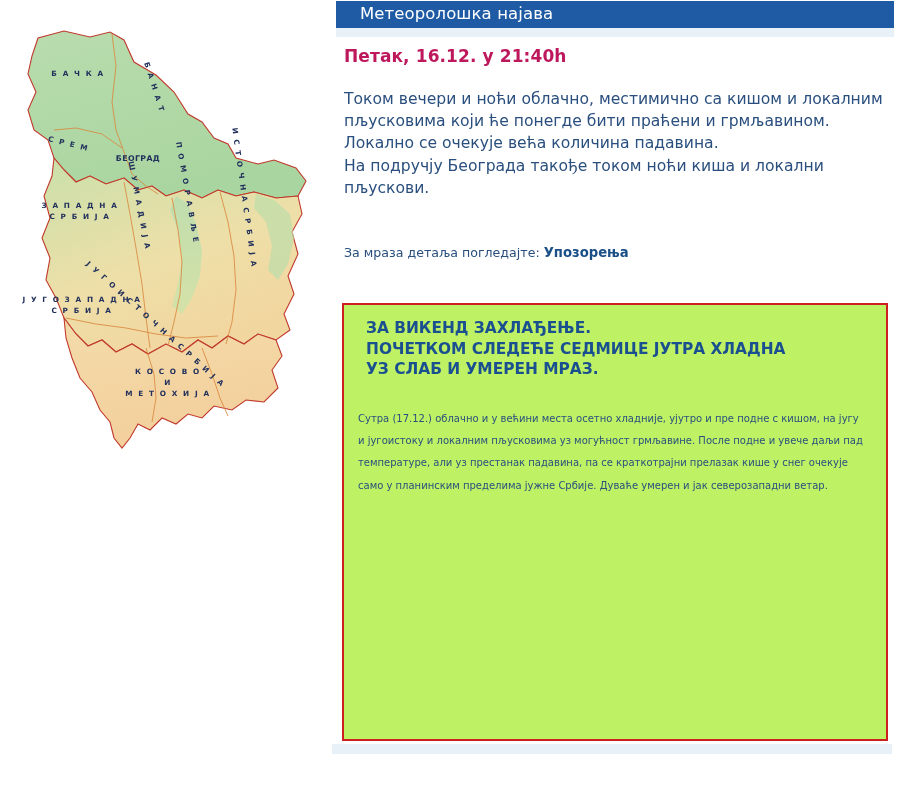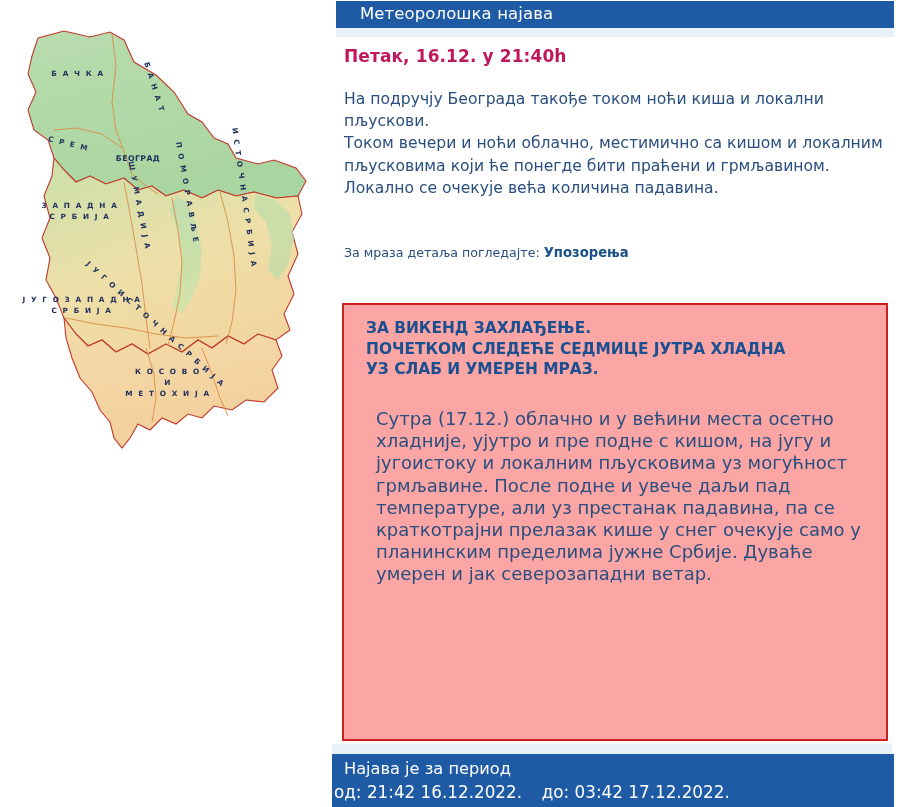--- a/index.html
+++ b/index.html
@@ -134,39 +134,39 @@
 
   
   .warning-box {
     position: absolute;
     left: 11px;
     top: 303px;
     width: 546px;
     height: 438px;
     border: 2px solid #cc2020;
     box-sizing: border-box;
-    background: #fca5a5;
+    background: #bef264;
   }
   .warning-head {
     position: absolute;
     left: 22px;
     top: 13px;
     width: 500px;
     color: #1b5090;
     font-size: 15.4px;
     font-weight: bold;
     line-height: 20.5px;
   }
   .warning-p1 {
     position: absolute;
-    left: 32px;
+    left: 14px;
     top: 103px;
     width: 505px;
     color: #2a4f7e;
-    font-size: 18px;
+    font-size: 10px;
     line-height: 22.2px;
   }
   .warning-p2 {
     position: absolute;
     left: 22px;
     top: 305px;
     width: 505px;
     color: #2a4f7e;
     font-size: 15.6px;
     line-height: 22.2px;
@@ -316,45 +316,33 @@
   <div class="content-panel">
 
     <div class="header-bar">
       <span class="header-title">Метеоролошка најава</span>
     </div>
     <div class="header-underline"></div>
 
     <div class="date-line">Петак, 16.12. у 21:40h</div>
 
     <div class="body-text">
+      <p>Током вечери и ноћи облачно, местимично са кишом и локалним пљусковима који ће понегде бити праћени и грмљавином. Локално се очекује већа количина падавина.</p>
       <p>На подручју Београда такође током ноћи киша и локални пљускови.</p>
-      <p>Током вечери и ноћи облачно, местимично са кишом и локалним пљусковима који ће понегде бити праћени и грмљавином. Локално се очекује већа количина падавина.</p>
     </div>
 
     <div class="more-line">
       <span>За мраза детаља погледајте:</span>
       <a class="link" href="#">Упозорења</a>
     </div>
 
     <div class="warning-box">
       <div class="warning-head" style="white-space:pre-line;">ЗА ВИКЕНД ЗАХЛАЂЕЊЕ.
 ПОЧЕТКОМ СЛЕДЕЋЕ СЕДМИЦЕ ЈУТРА ХЛАДНА
 УЗ СЛАБ И УМЕРЕН МРАЗ.</div>
       <div class="warning-p1">Сутра (17.12.) облачно и у већини места осетно хладније, ујутро и пре подне с кишом, на југу и југоистоку и локалним пљусковима уз могућност грмљавине. После подне и увече даљи пад температуре, али уз престанак падавина, па се краткотрајни прелазак кише у снег очекује само у планинским пределима јужне Србије. Дуваће умерен и јак северозападни ветар.</div>
     </div>
 
     <div class="footer-gap"></div>
 
-    <div class="footer-bar">
-      <div class="footer-line1">Најава је за период</div>
-      <div class="footer-line2">
-        <span>од:</span>
-        <span>21:42</span>
-        <span>16.12.2022.</span>
-        <span class="sep"></span>
-        <span>до:</span>
-        <span>03:42</span>
-        <span>17.12.2022.</span>
-      </div>
-    </div>
 
   </div>
 </div>
 
 </body></html>

